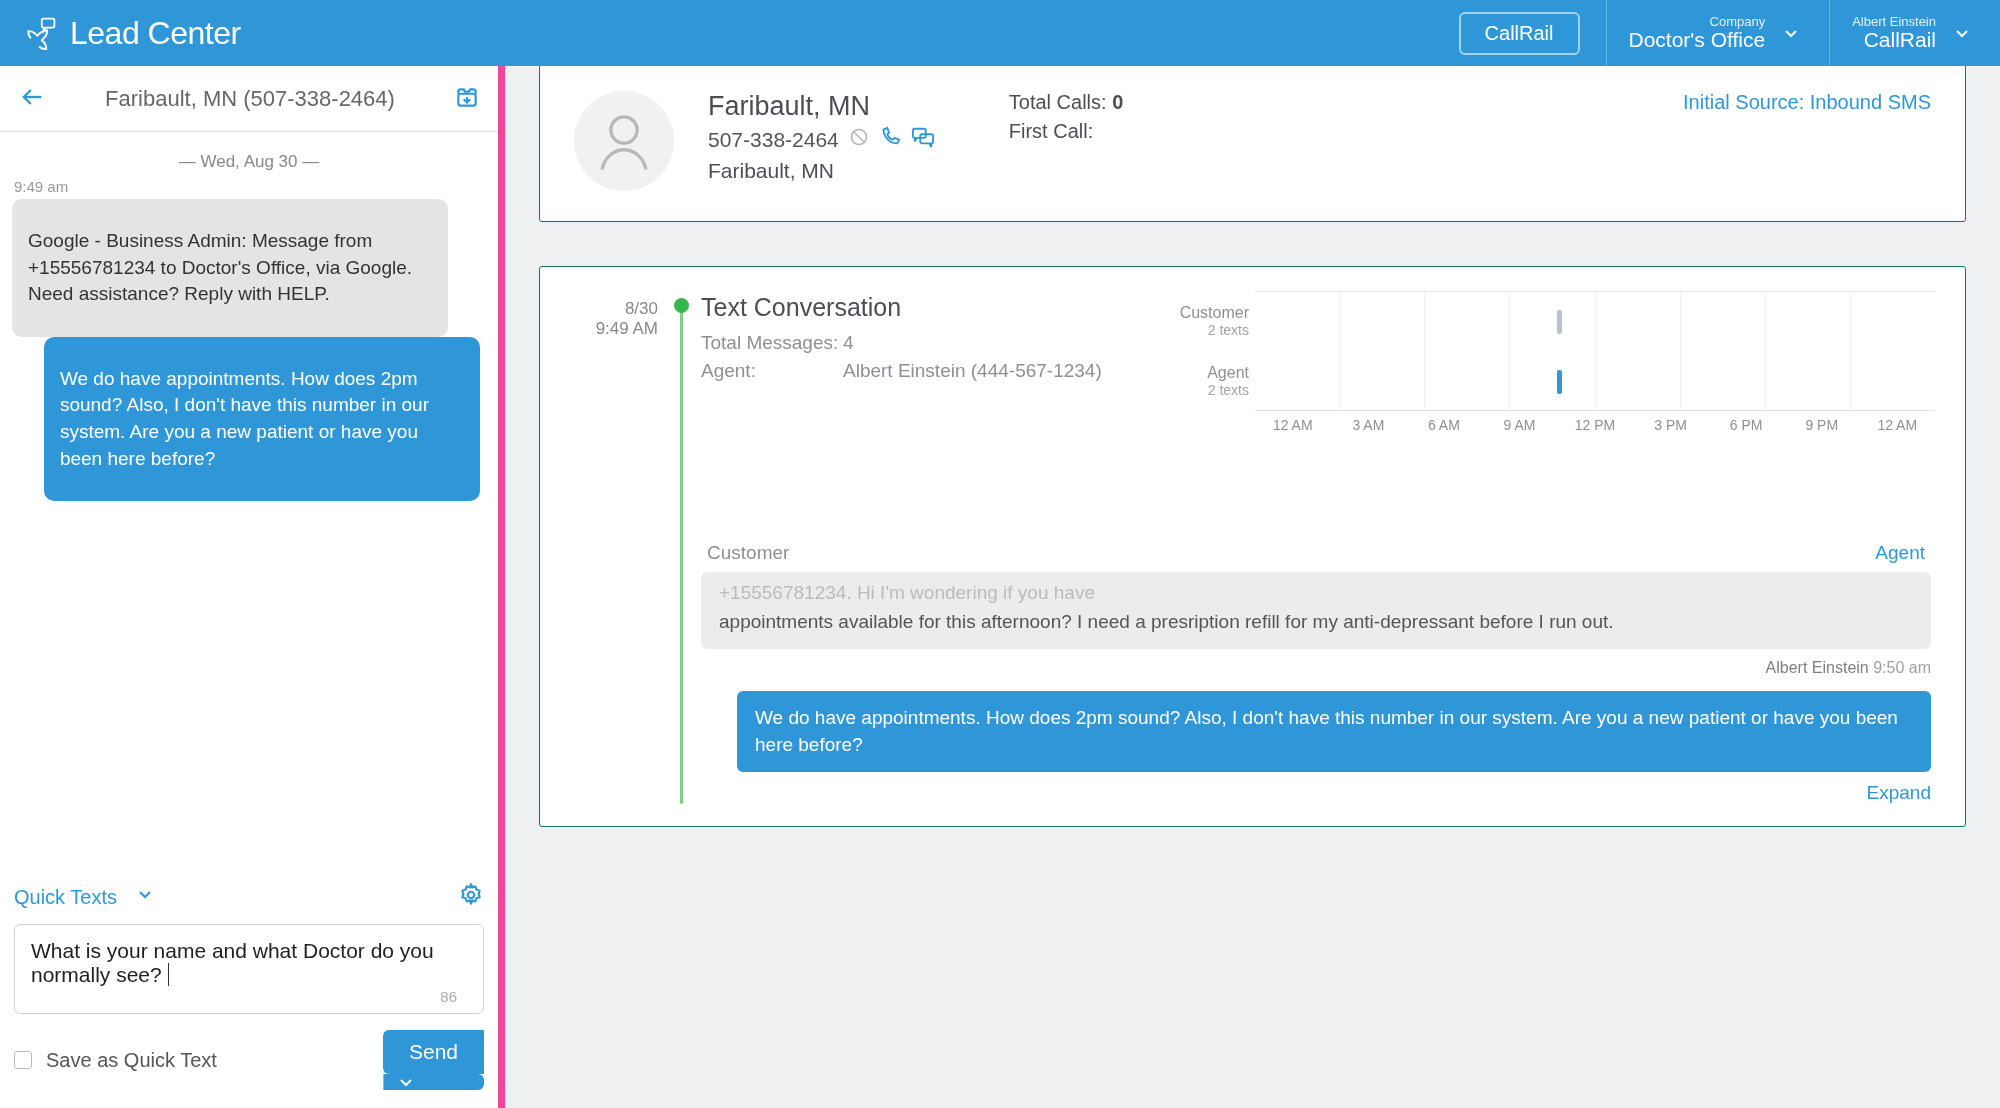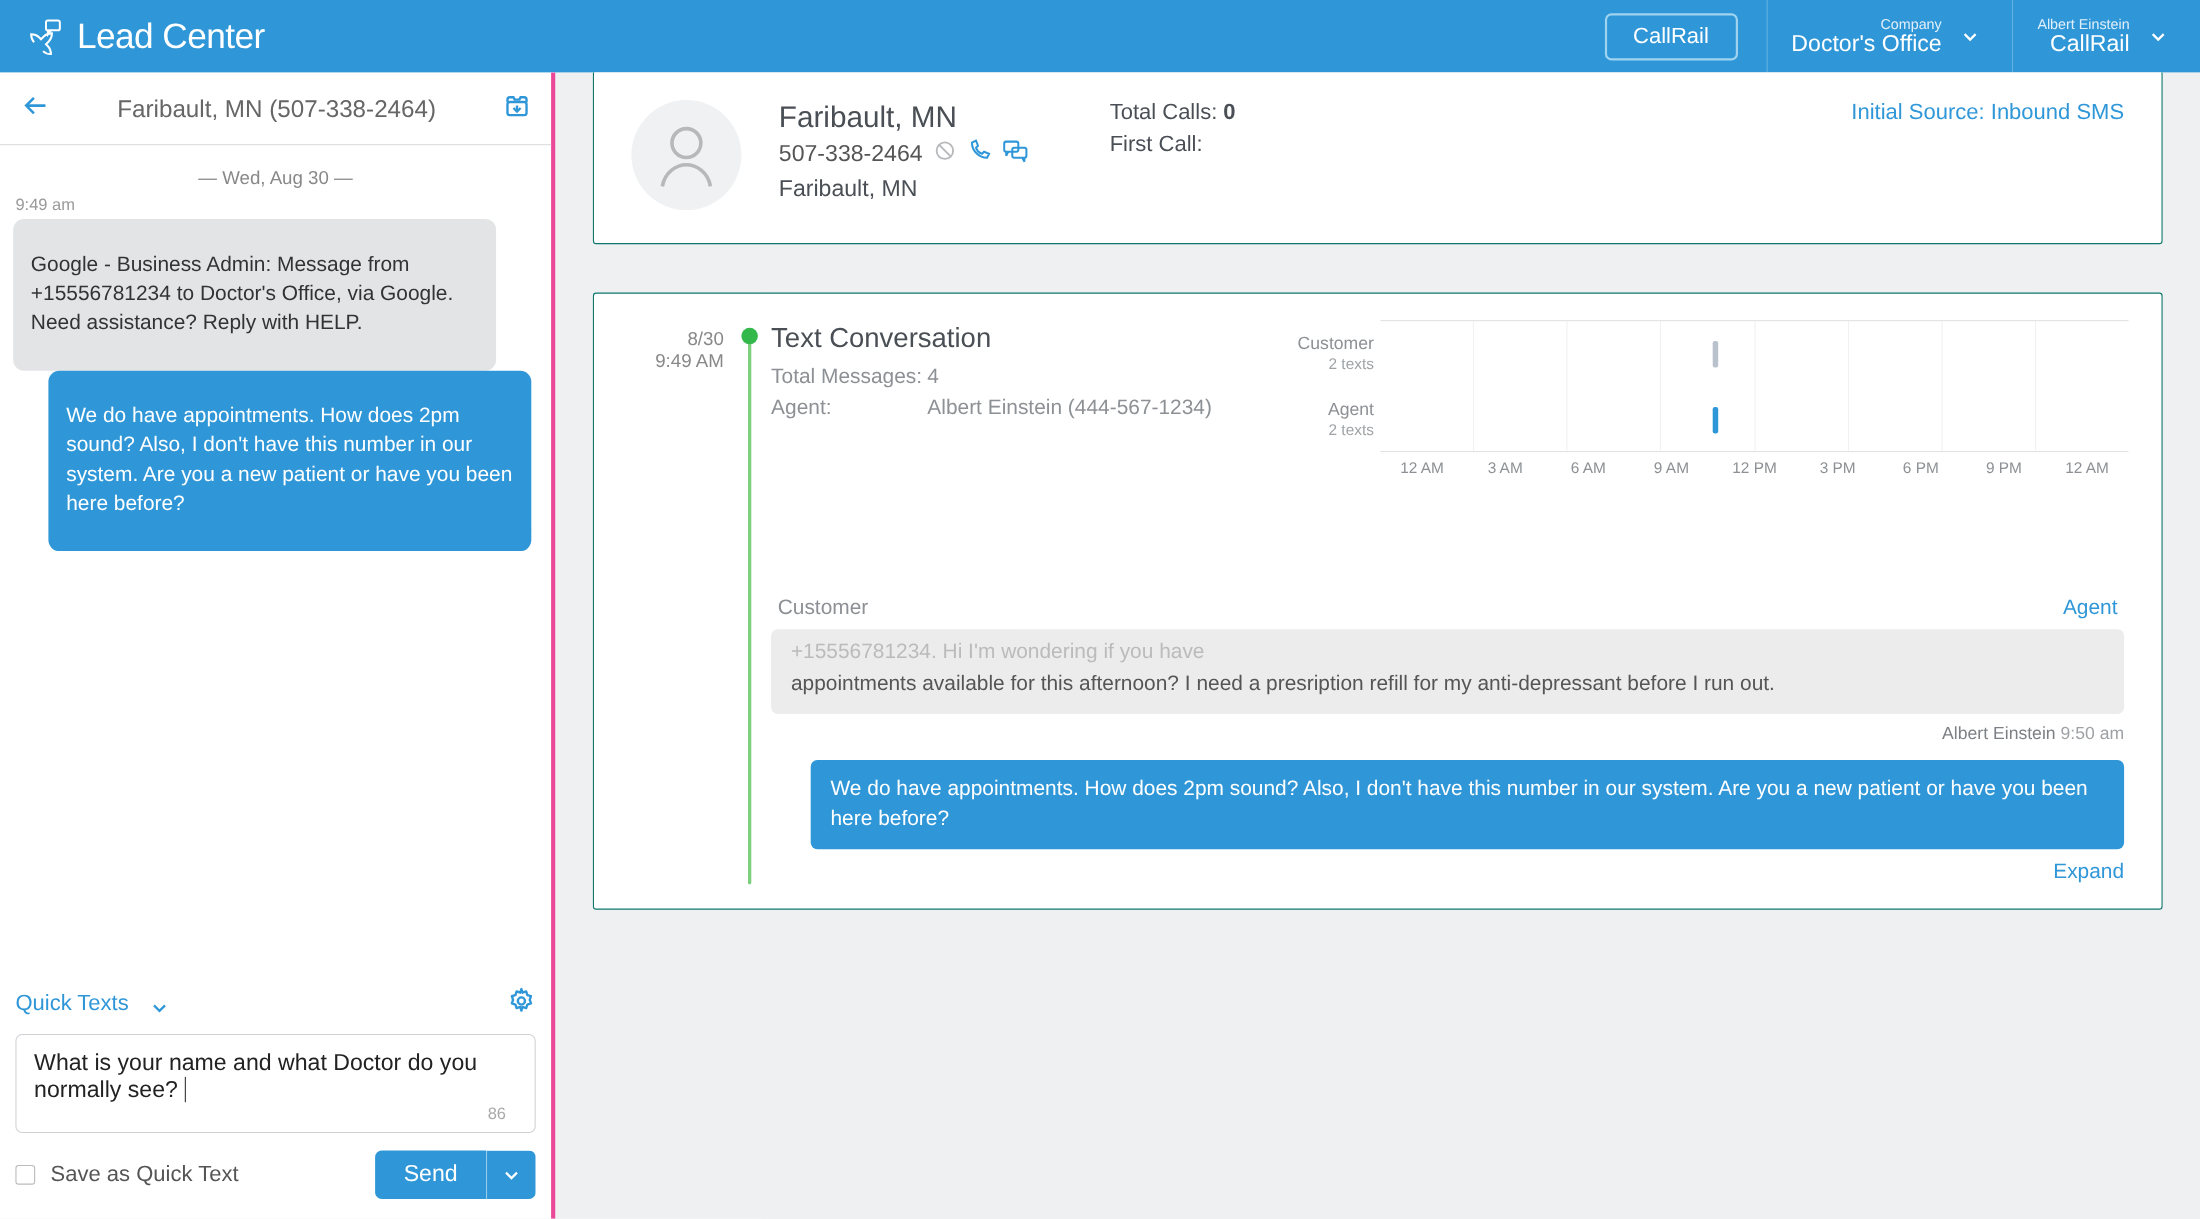--- a/index.html
+++ b/index.html
@@ -15,44 +15,44 @@
 .dd { border-left: 1px solid rgba(255,255,255,0.25); display: flex; align-items: center; padding: 0 30px 0 22px; gap: 18px; cursor: pointer; }
 .dd-labels { text-align: right; }
 .dd-small { font-size: 13px; opacity: 0.85; }
 .dd-big { font-size: 21px; margin-top: -1px; }
 .chev-down { width: 16px; height: 16px; }
 
 
 .main { display: flex; flex: 1; min-height: 0; }
 
 
-.left { width: 505px; border-right: 4px solid #ec4899; display: flex; flex-direction: column; background: #fff; }
+.left { width: 505px; border-right: 7px solid #ec4899; display: flex; flex-direction: column; background: #fff; }
 .left-head { height: 66px; display: flex; align-items: center; border-bottom: 1px solid #dcdde0; padding: 0 18px; }
 .back-arrow { color: #2f97d8; cursor: pointer; }
 .left-title { flex: 1; text-align: center; color: #666; font-size: 22px; }
 .archive-btn { color: #2f97d8; cursor: pointer; }
 .msgs { flex: 1; overflow-y: auto; padding: 12px 12px 8px 12px; }
 .date-sep { text-align: center; color: #888; font-size: 17px; margin: 8px 0 6px; }
 .time-stamp { color: #999; font-size: 15px; margin: 6px 0 4px 2px; }
 .bubble { border-radius: 10px; padding: 29px 16px; font-size: 19px; line-height: 1.4; max-width: 92%; position: relative; }
 .bubble.in { background: #e3e4e6; color: #333; }
 .bubble.out { background: #2f97d8; color: #fff; margin-left: auto; margin-right: 6px; }
 .bubble.out::after { content: ""; position: absolute; right: -10px; bottom: 10px; border: 10px solid transparent; border-left-color: #2f97d8; }
 .left-footer { padding: 10px 14px 18px 14px; border-top: none; }
 .qt-row { display: flex; align-items: center; margin-bottom: 12px; }
-.qt-link { color: #2f97d8; font-size: 20px; cursor: pointer; display: flex; align-items: flex-end; gap: 20px; }
+.qt-link { color: #2f97d8; font-size: 20px; cursor: pointer; display: flex; align-items: flex-start; gap: 20px; }
 .gear { margin-left: auto; color: #2f97d8; cursor: pointer; }
 .compose { border: 1px solid #d0d2d5; border-radius: 6px; padding: 14px 16px 8px; font-size: 21px; color: #222; position: relative; min-height: 90px; }
 .compose .counter { position: absolute; right: 26px; bottom: 8px; color: #aaa; font-size: 15px; }
 .compose .caret { border-right: 1px solid #333; animation: blink 1s infinite; }
 @keyframes blink { 50% { opacity: 0; } }
 .send-row { display: flex; align-items: center; margin-top: 16px; }
 .chk { width: 18px; height: 18px; border: 1px solid #bbb; border-radius: 3px; margin-right: 14px; cursor: pointer; }
 .chk-label { color: #555; font-size: 20px; }
-.send-group { margin-left: auto; display: flex; }
+.send-group { margin-left: auto; display: flex; flex-direction: column; }
 .send-btn { background: #2f97d8; color: #fff; border: none; padding: 10px 26px; font-size: 21px; border-radius: 6px 0 0 6px; cursor: pointer; }
 .send-dd { background: #2f97d8; border: none; border-left: 1px solid rgba(255,255,255,0.4); border-radius: 0 6px 6px 0; padding: 0 14px; cursor: pointer; display: flex; align-items: center; }
 
 
 .right { flex: 1; background: #eef0f1; padding: 0 34px 34px 34px; overflow-y: auto; }
 .card { background: #fff; border: 1px solid #0f766e; border-radius: 3px; }
 .lead-card { padding: 26px 34px 30px; display: flex; align-items: flex-start; gap: 34px; margin-top: -2px; }
 .avatar { width: 100px; height: 100px; border-radius: 50%; background: #f0f1f2; display: flex; align-items: center; justify-content: center; }
 .lead-main h2 { font-size: 27px; font-weight: 500; color: #4a4f55; margin-bottom: 4px; }
 .lead-phone-row { display: flex; align-items: center; gap: 10px; font-size: 21px; color: #555; margin-bottom: 6px; }

